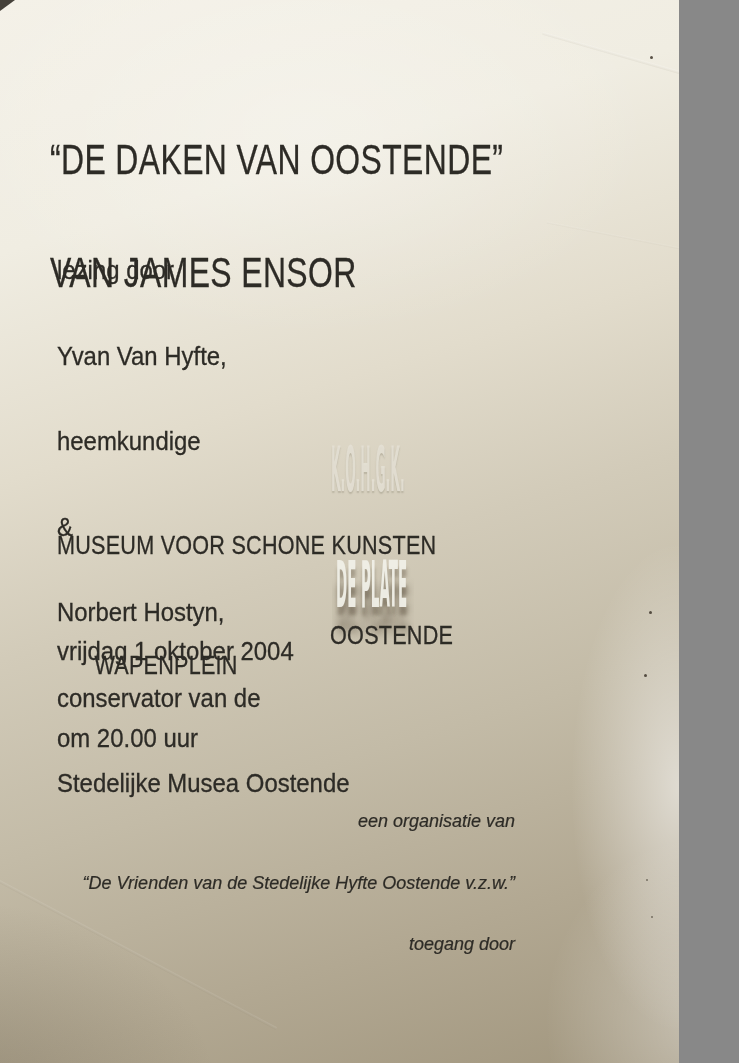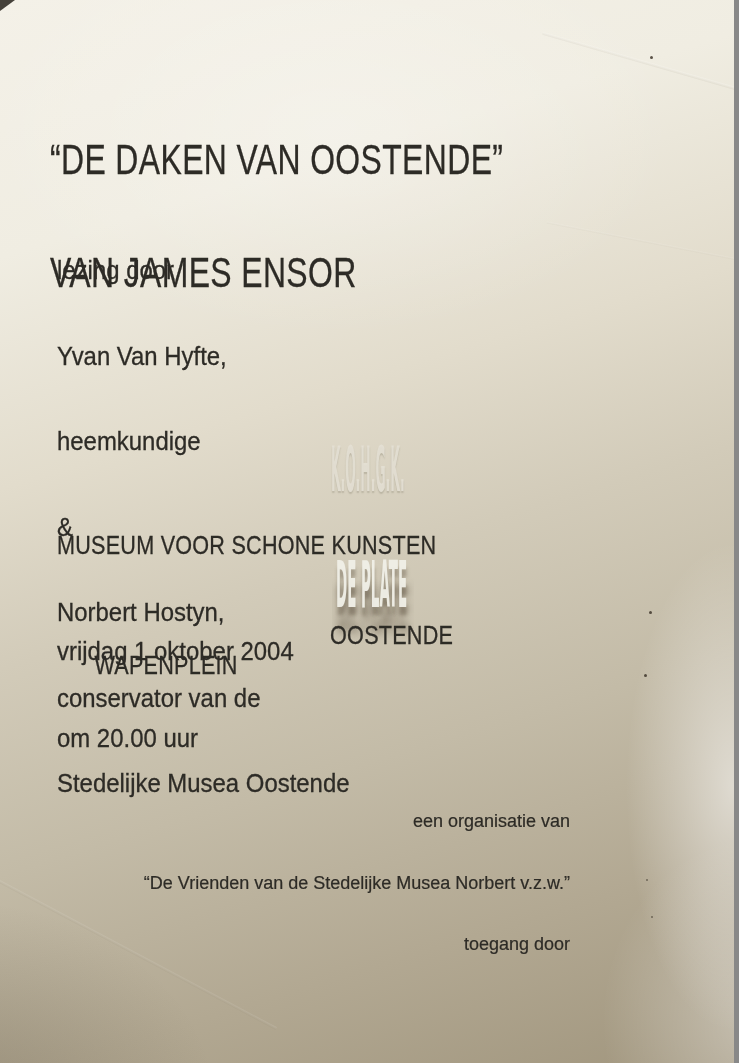--- a/index.html
+++ b/index.html
@@ -1,18 +1,18 @@
 <!DOCTYPE html>
 <html><head>
 <meta charset="utf-8">
 <style>
   html,body{margin:0;padding:0;background:#888;}
   .page{
     position:relative;
-    width:734px;height:1063px;
+    width:679px;height:1063px;
     overflow:hidden;
     font-family:"Liberation Sans","DejaVu Sans",sans-serif;
     color:#2d2b26;
     background:
       radial-gradient(ellipse 150px 340px at 100% 74%, rgba(255,255,255,0.55), rgba(255,255,255,0) 72%),
       radial-gradient(ellipse 220px 260px at 103% 96%, rgba(255,255,255,0.38), rgba(255,255,255,0) 70%),
       radial-gradient(ellipse 420px 330px at -6% 104%, rgba(84,74,56,0.28), rgba(84,74,56,0) 62%),
       linear-gradient(163deg, #f4f1e8 0%, #f0ede2 20%, #e2dccc 38%, #d2cbb9 52%, #c3bba7 68%, #b2a892 84%, #a1967e 100%);
   }
   .page::after{ 
@@ -70,21 +70,21 @@
   }
   .venue-row{position:relative;}
   .venue-right{position:absolute;left:329px;top:0;}
   .datetime{
     left:57px;top:579px;
     font-size:26px;line-height:29px;
     transform:scaleX(0.92);
   }
   .footer{
     right:164px;top:770px;
-    text-align:right;
+    text-align:right;font-style:italic;
     font-size:18px;line-height:20.5px;
     -webkit-text-stroke:0.2px currentColor;
   }
 
   .wm{
     position:absolute;white-space:pre;transform-origin:left top;
     font-family:"DejaVu Sans","Liberation Sans",sans-serif;
     font-weight:700;pointer-events:none;
   }
   .wm-kohgk{
@@ -149,17 +149,17 @@
 
   <div class="wm wm-plate">DE PLATE</div>
 
   <div class="txt datetime z2">
     <div>vrijdag 1 oktober 2004</div>
     <div>om 20.00 uur</div>
   </div>
 
   <div class="txt footer z2">
     <div>een organisatie van</div>
-    <div>“De Vrienden van de Stedelijke Musea Norbert v.z.w.”</div>
+    <div>“De Vrienden van de Stedelijke Hyfte Oostende v.z.w.”</div>
     <div>toegang door</div>
   </div>
 
 </div>
 
 </body></html>

